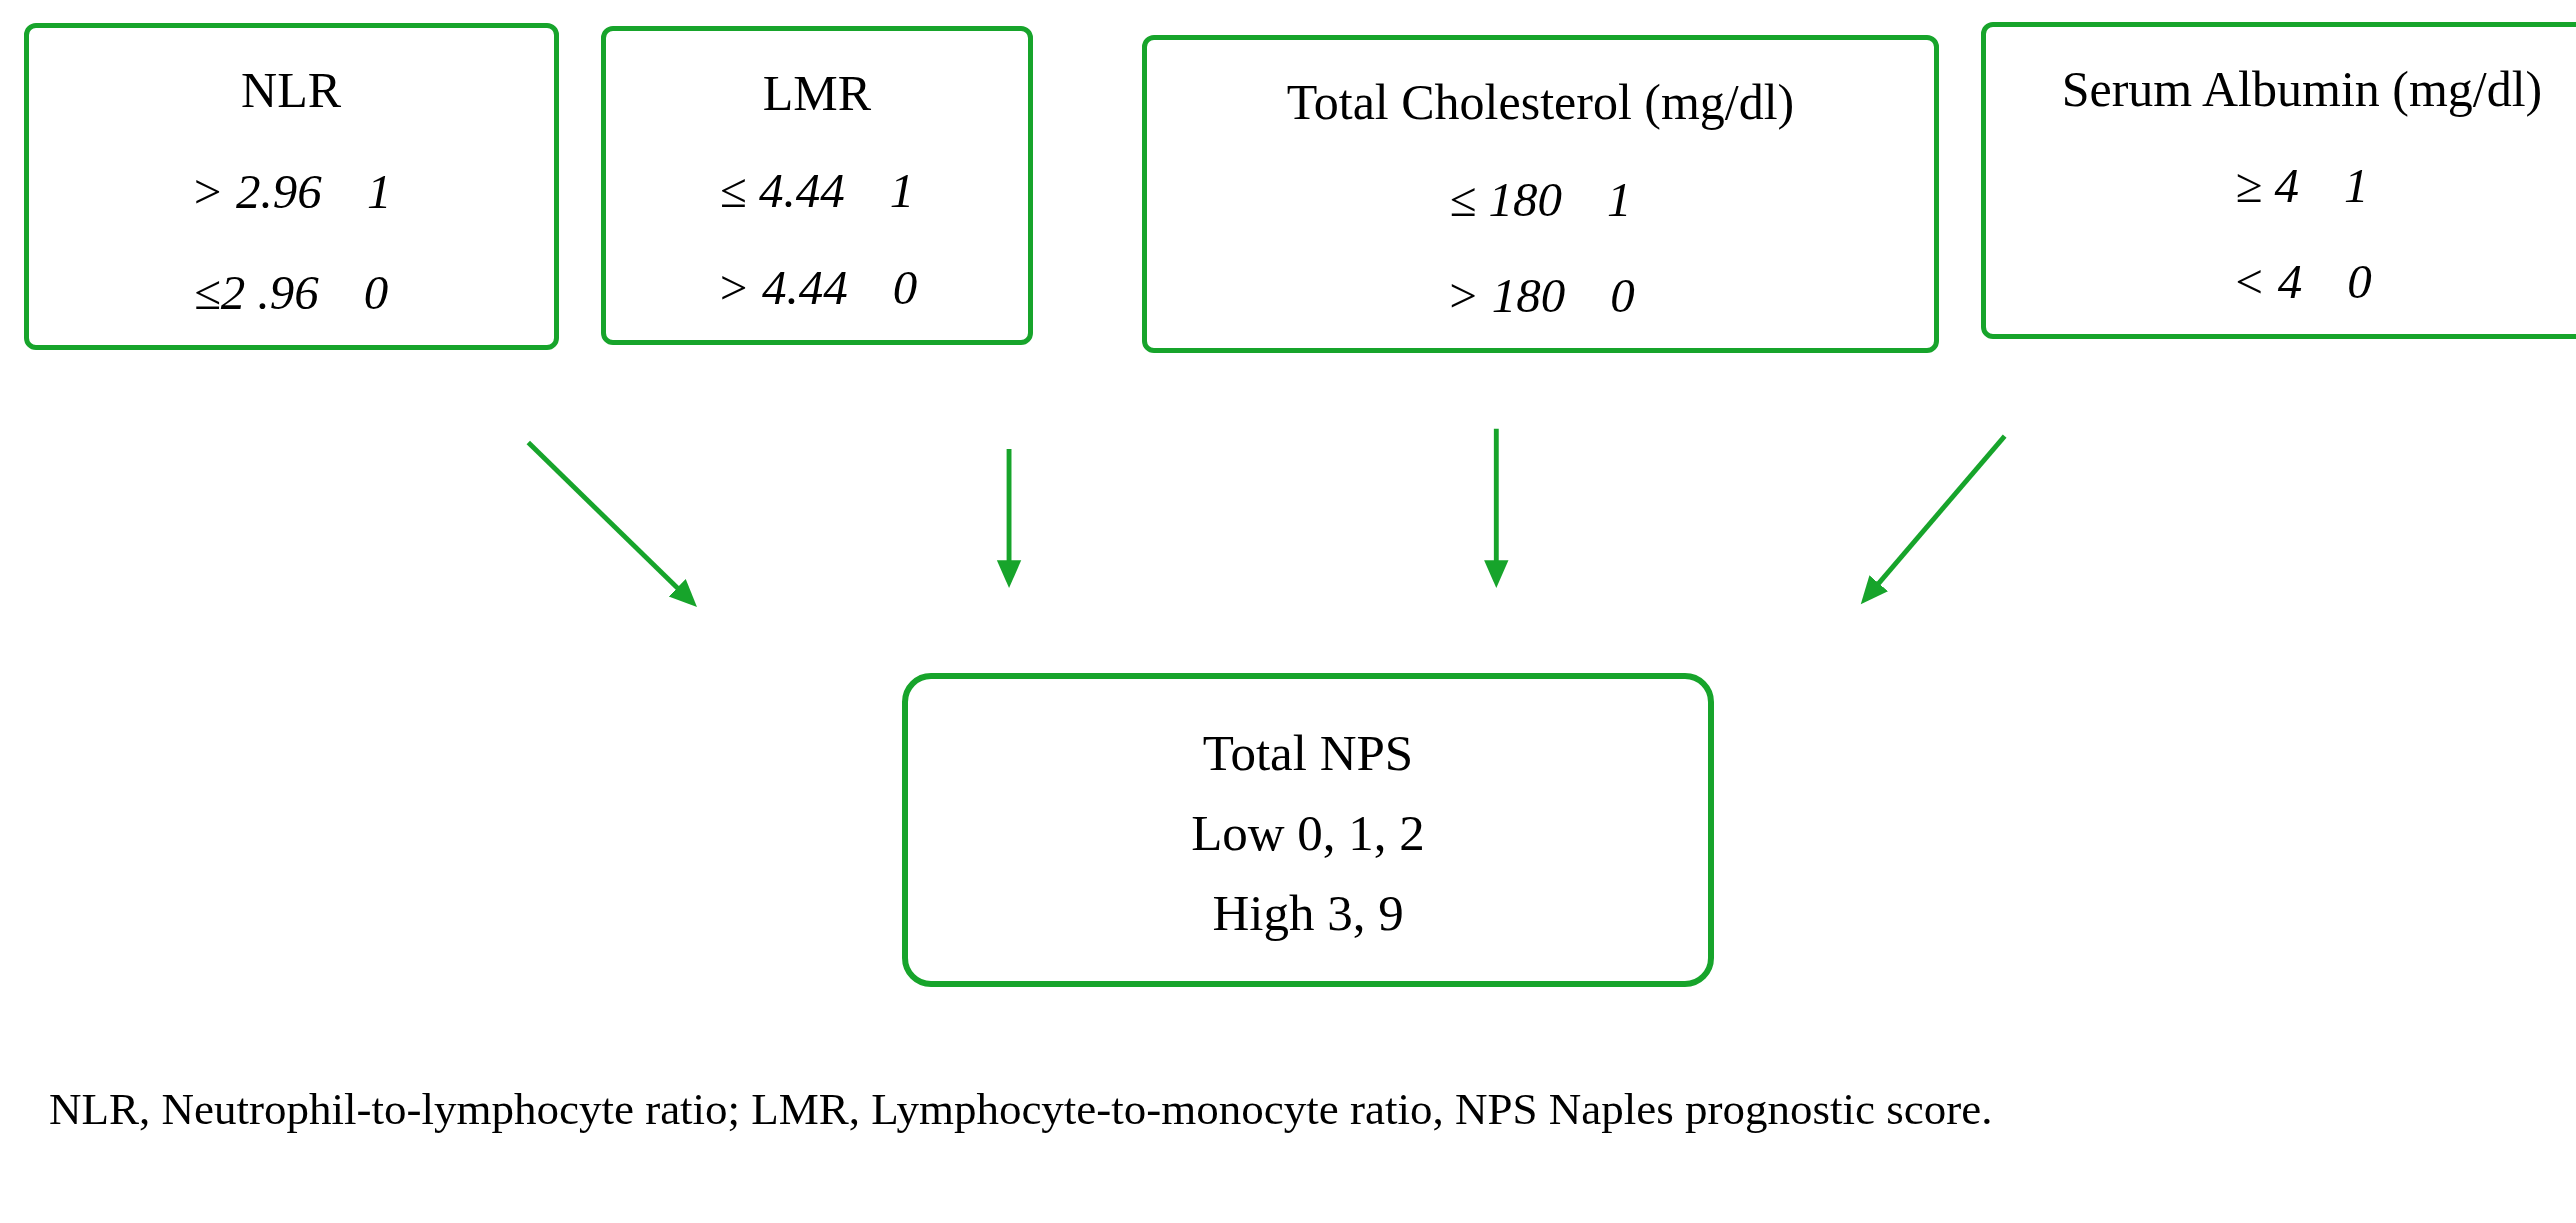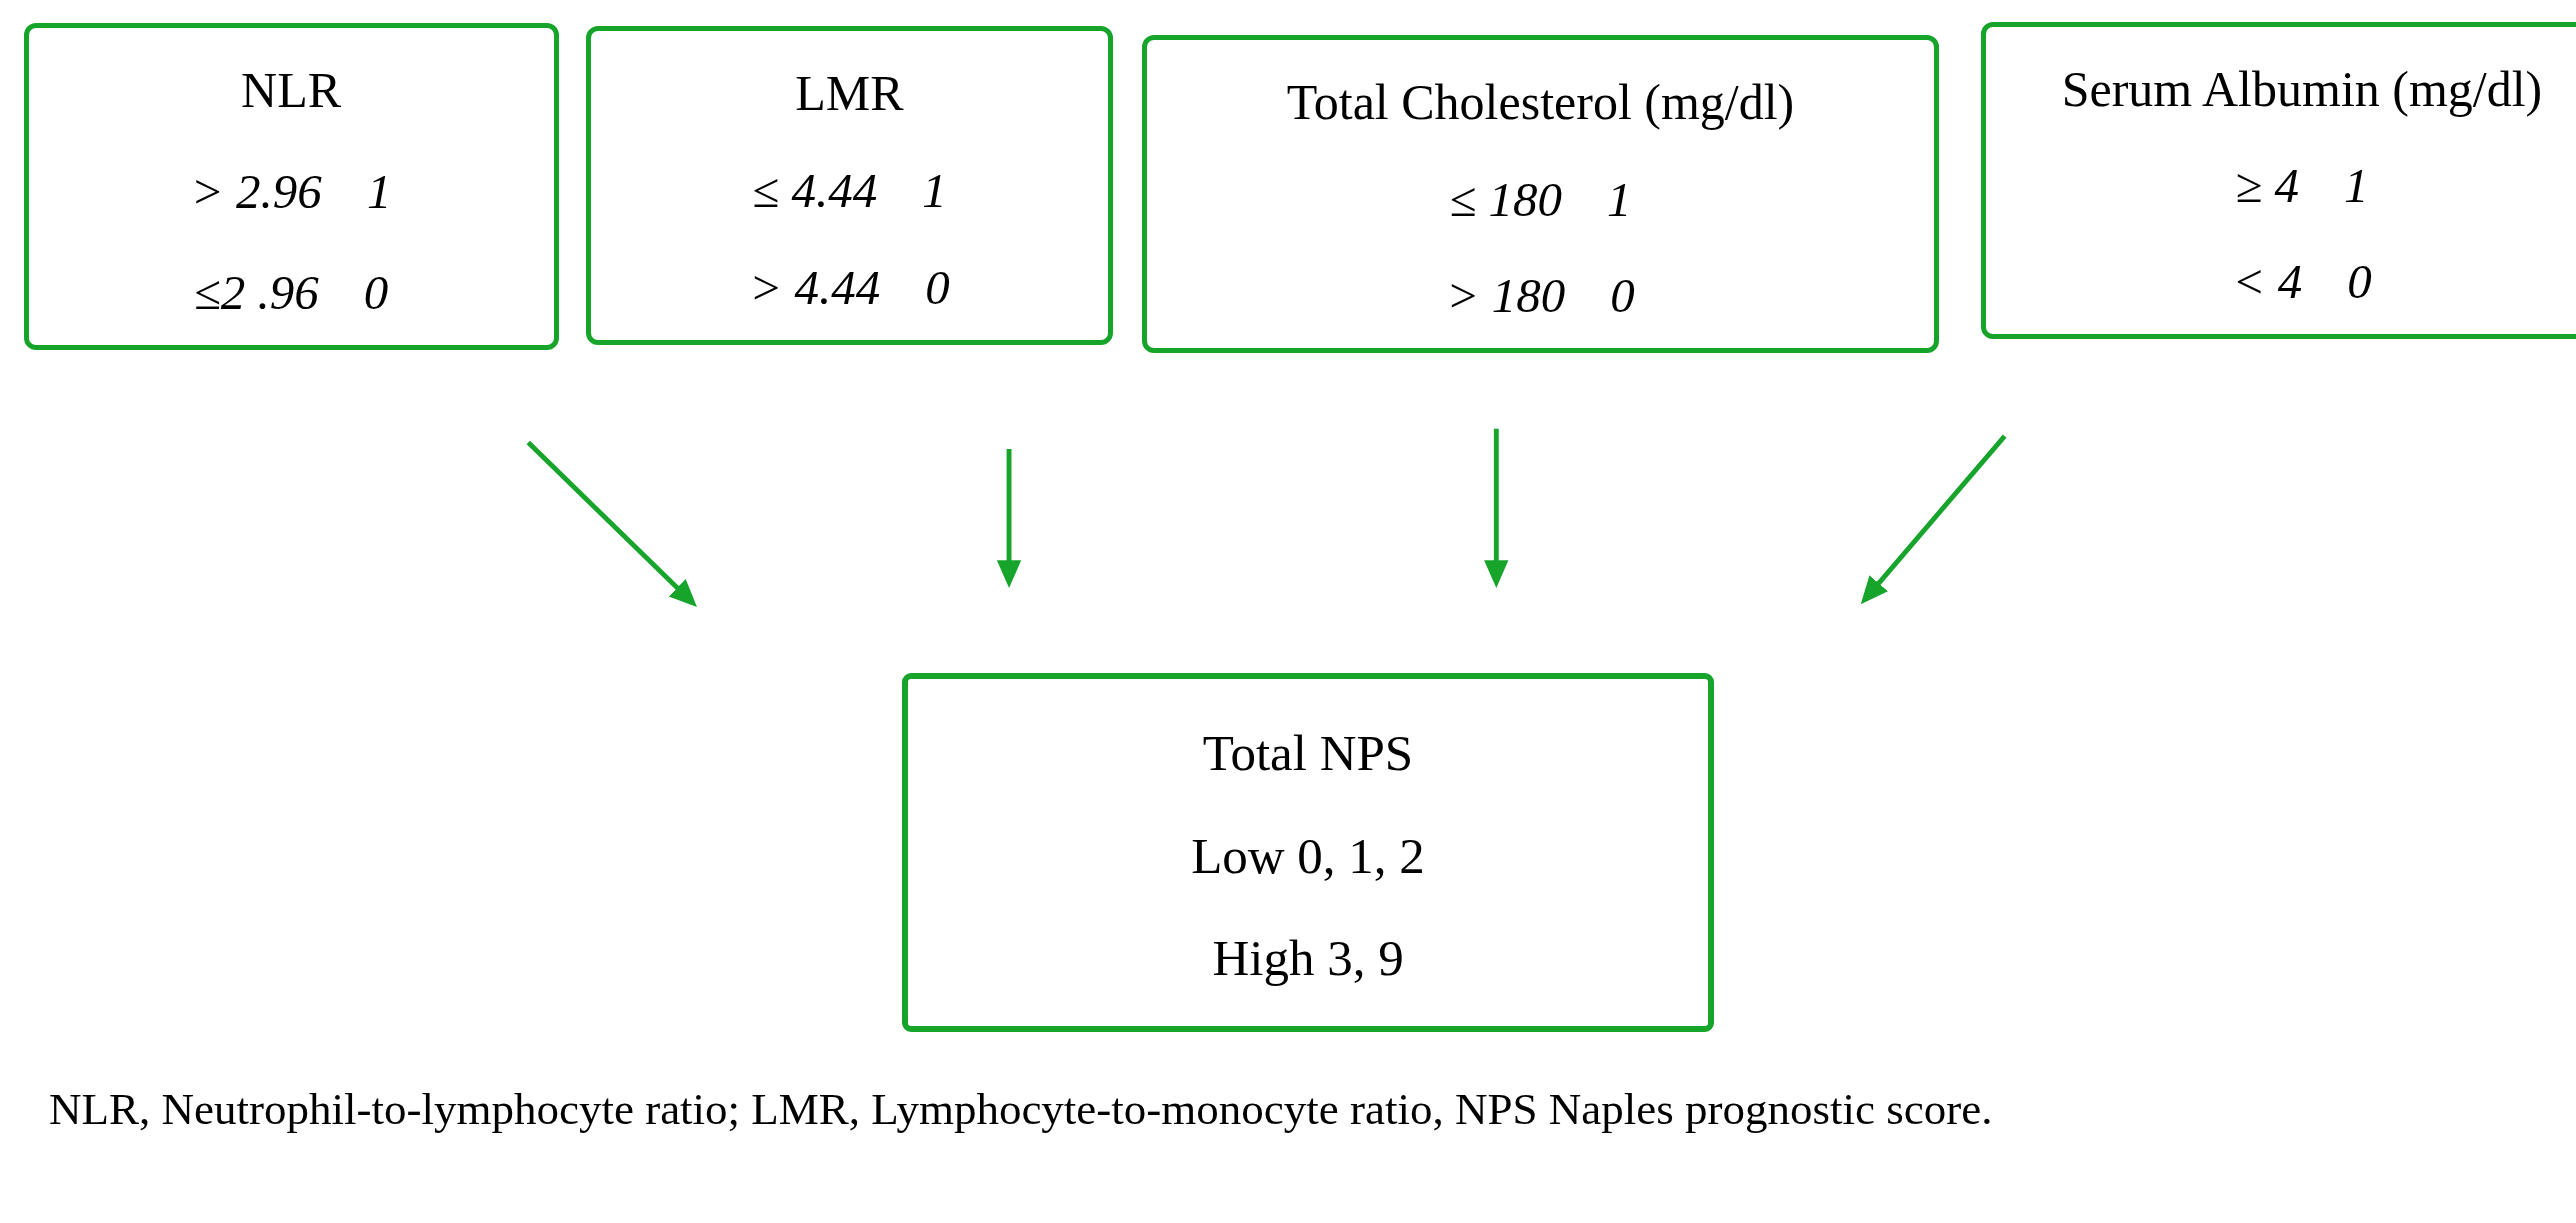--- a/index.html
+++ b/index.html
@@ -37,26 +37,26 @@
   .threshold-row {
     display: flex;
     align-items: baseline;
     gap: 45px;
     font-size: 49px;
     line-height: 1;
     white-space: nowrap;
     font-style: italic;
   }
   #box-nlr   { left: 23.6px;   top: 23px; width: 535px; height: 327px; }
-  #box-lmr   { left: 586px;  top: 26px; width: 527px; height: 319px; }
+  #box-lmr   { left: 601px;  top: 26px; width: 432px; height: 319px; }
   #box-chol  { left: 1142px; top: 23px; width: 797px; height: 318px; margin-top: 12px; }
   #box-alb   { left: 1981px; top: 22px; width: 642px; height: 317px; }
   #box-total {
-    left: 902px; top: 673px; width: 812px; height: 359px;
-    border-radius: 9px;
+    left: 902px; top: 673px; width: 812px; height: 314px;
+    border-radius: 29px;
     border-width: 6.5px;
     padding: 49px 11.4px 42px 11.4px;
   }
   #box-total .box-title,
   #box-total .total-line {
     font-size: 51px;
     line-height: 1;
     white-space: nowrap;
     text-align: center;
   }

